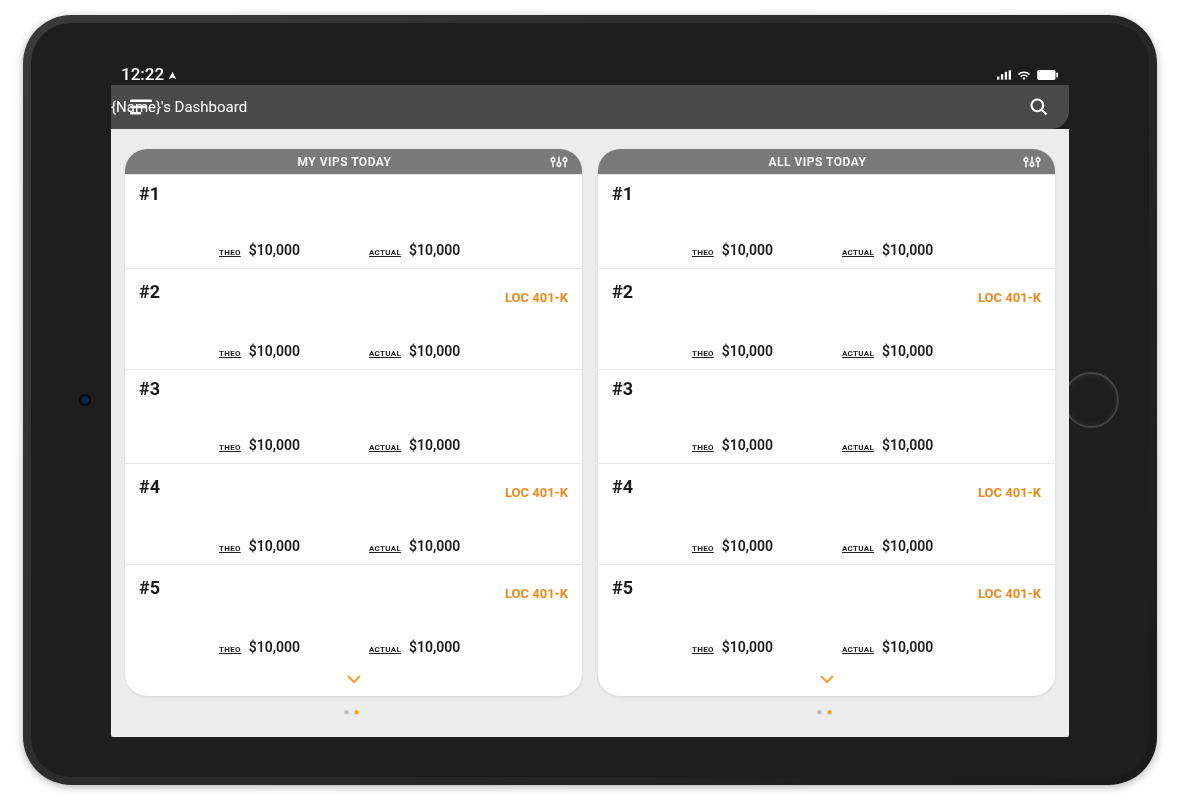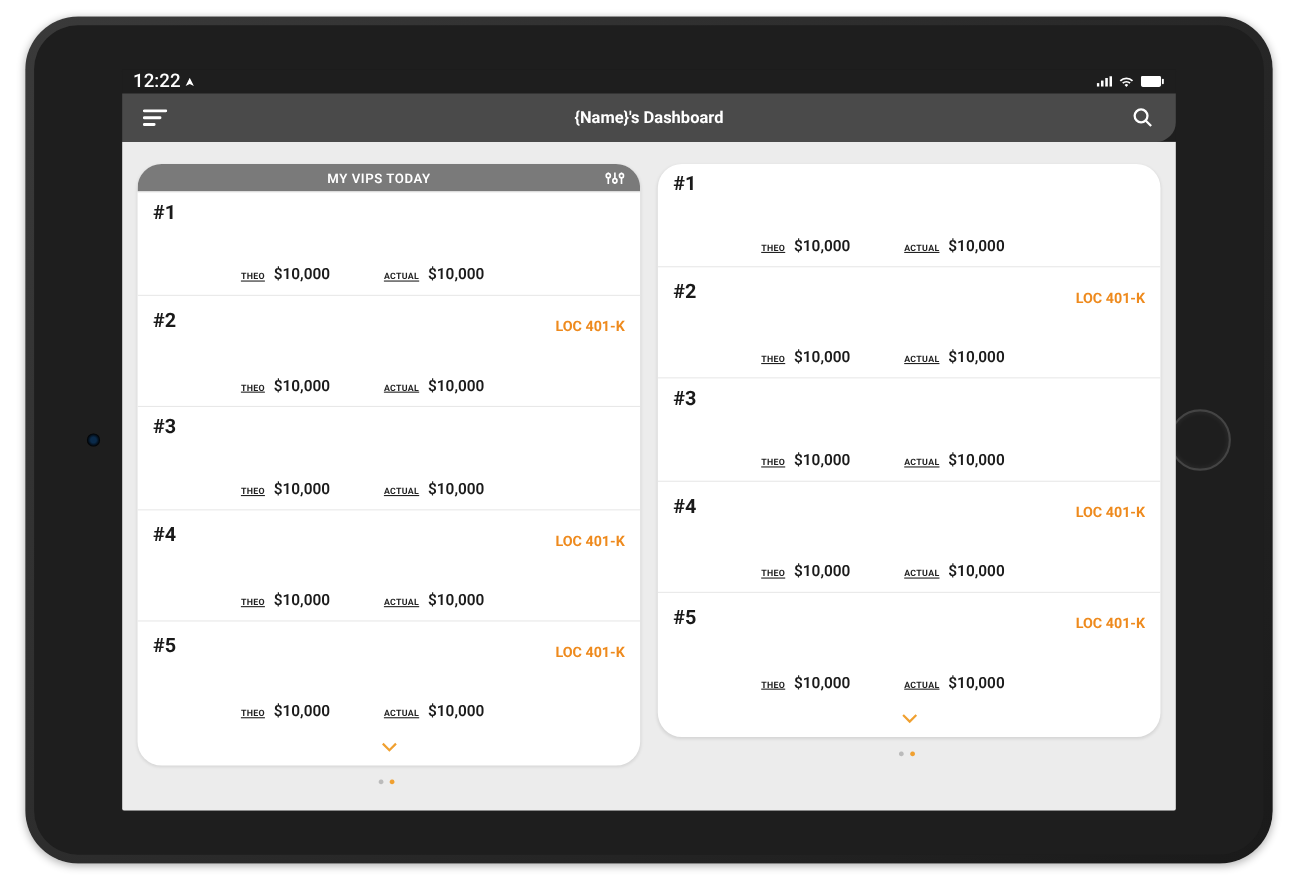--- a/index.html
+++ b/index.html
@@ -80,23 +80,23 @@
     color:#fff;
     display:flex;
     align-items:center;
     padding:0 16px;
     position:relative;
     border-bottom-right-radius:18px;
   }
   .app-title {
     position:absolute;
     left:0;right:0;
-    text-align:center;
+    text-align:left;
     font-size:15px;
-    font-weight:700;
+    font-weight:400;
     pointer-events:none;
   }
   .menu-icon, .search-icon {
     cursor:pointer;
     display:flex;
     align-items:center;
     justify-content:center;
     width:28px;height:28px;
   }
   .search-icon { margin-left:auto; }
@@ -161,21 +161,21 @@
     color:#1a1a1a;
   }
   .loc {
     font-size:13px;
     font-weight:700;
     color:#ee8a1d;
     margin-top:13px;
   }
   .row-values {
     display:flex;
-    gap:20px;
+    gap:40px;
     padding-left:80px;
     align-items:center;
   }
   .val-group {
     display:flex;
     align-items:baseline;
     gap:8px;
     min-width:110px;
   }
   .val-label {
@@ -369,20 +369,33 @@
                 </svg>
             </div>
           </div>
           <div class="page-dots">
             <span class="dot">●</span><span class="dot active">●</span>
           </div>
         </div>
 
         <div class="panel">
           <div class="panel-card">
+            <div class="panel-header">
+              <div class="panel-header-title">ALL VIPS TODAY</div>
+              <div class="filter-icon">
+                <svg width="18" height="16" viewBox="0 0 24 20" fill="none" stroke="#fff" stroke-width="2">
+                  <line x1="4" y1="3" x2="4" y2="17"></line>
+                    <circle cx="4" cy="7" r="2.5" fill="#7a7a7a"></circle>
+                  <line x1="12" y1="3" x2="12" y2="17"></line>
+                    <circle cx="12" cy="13" r="2.5" fill="#7a7a7a"></circle>
+                  <line x1="20" y1="3" x2="20" y2="17"></line>
+                    <circle cx="20" cy="7" r="2.5" fill="#7a7a7a"></circle>
+                </svg>
+              </div>
+            </div>
             <div class="row">
               <div class="row-top">
                   <span class="rank">#1</span>
                   <span class="loc"></span>
                 </div>
               <div class="row-values">
                 <div class="val-group">
                     <span class="val-label">THEO</span>
                     <span class="val-amount">$10,000</span>
                   </div>

